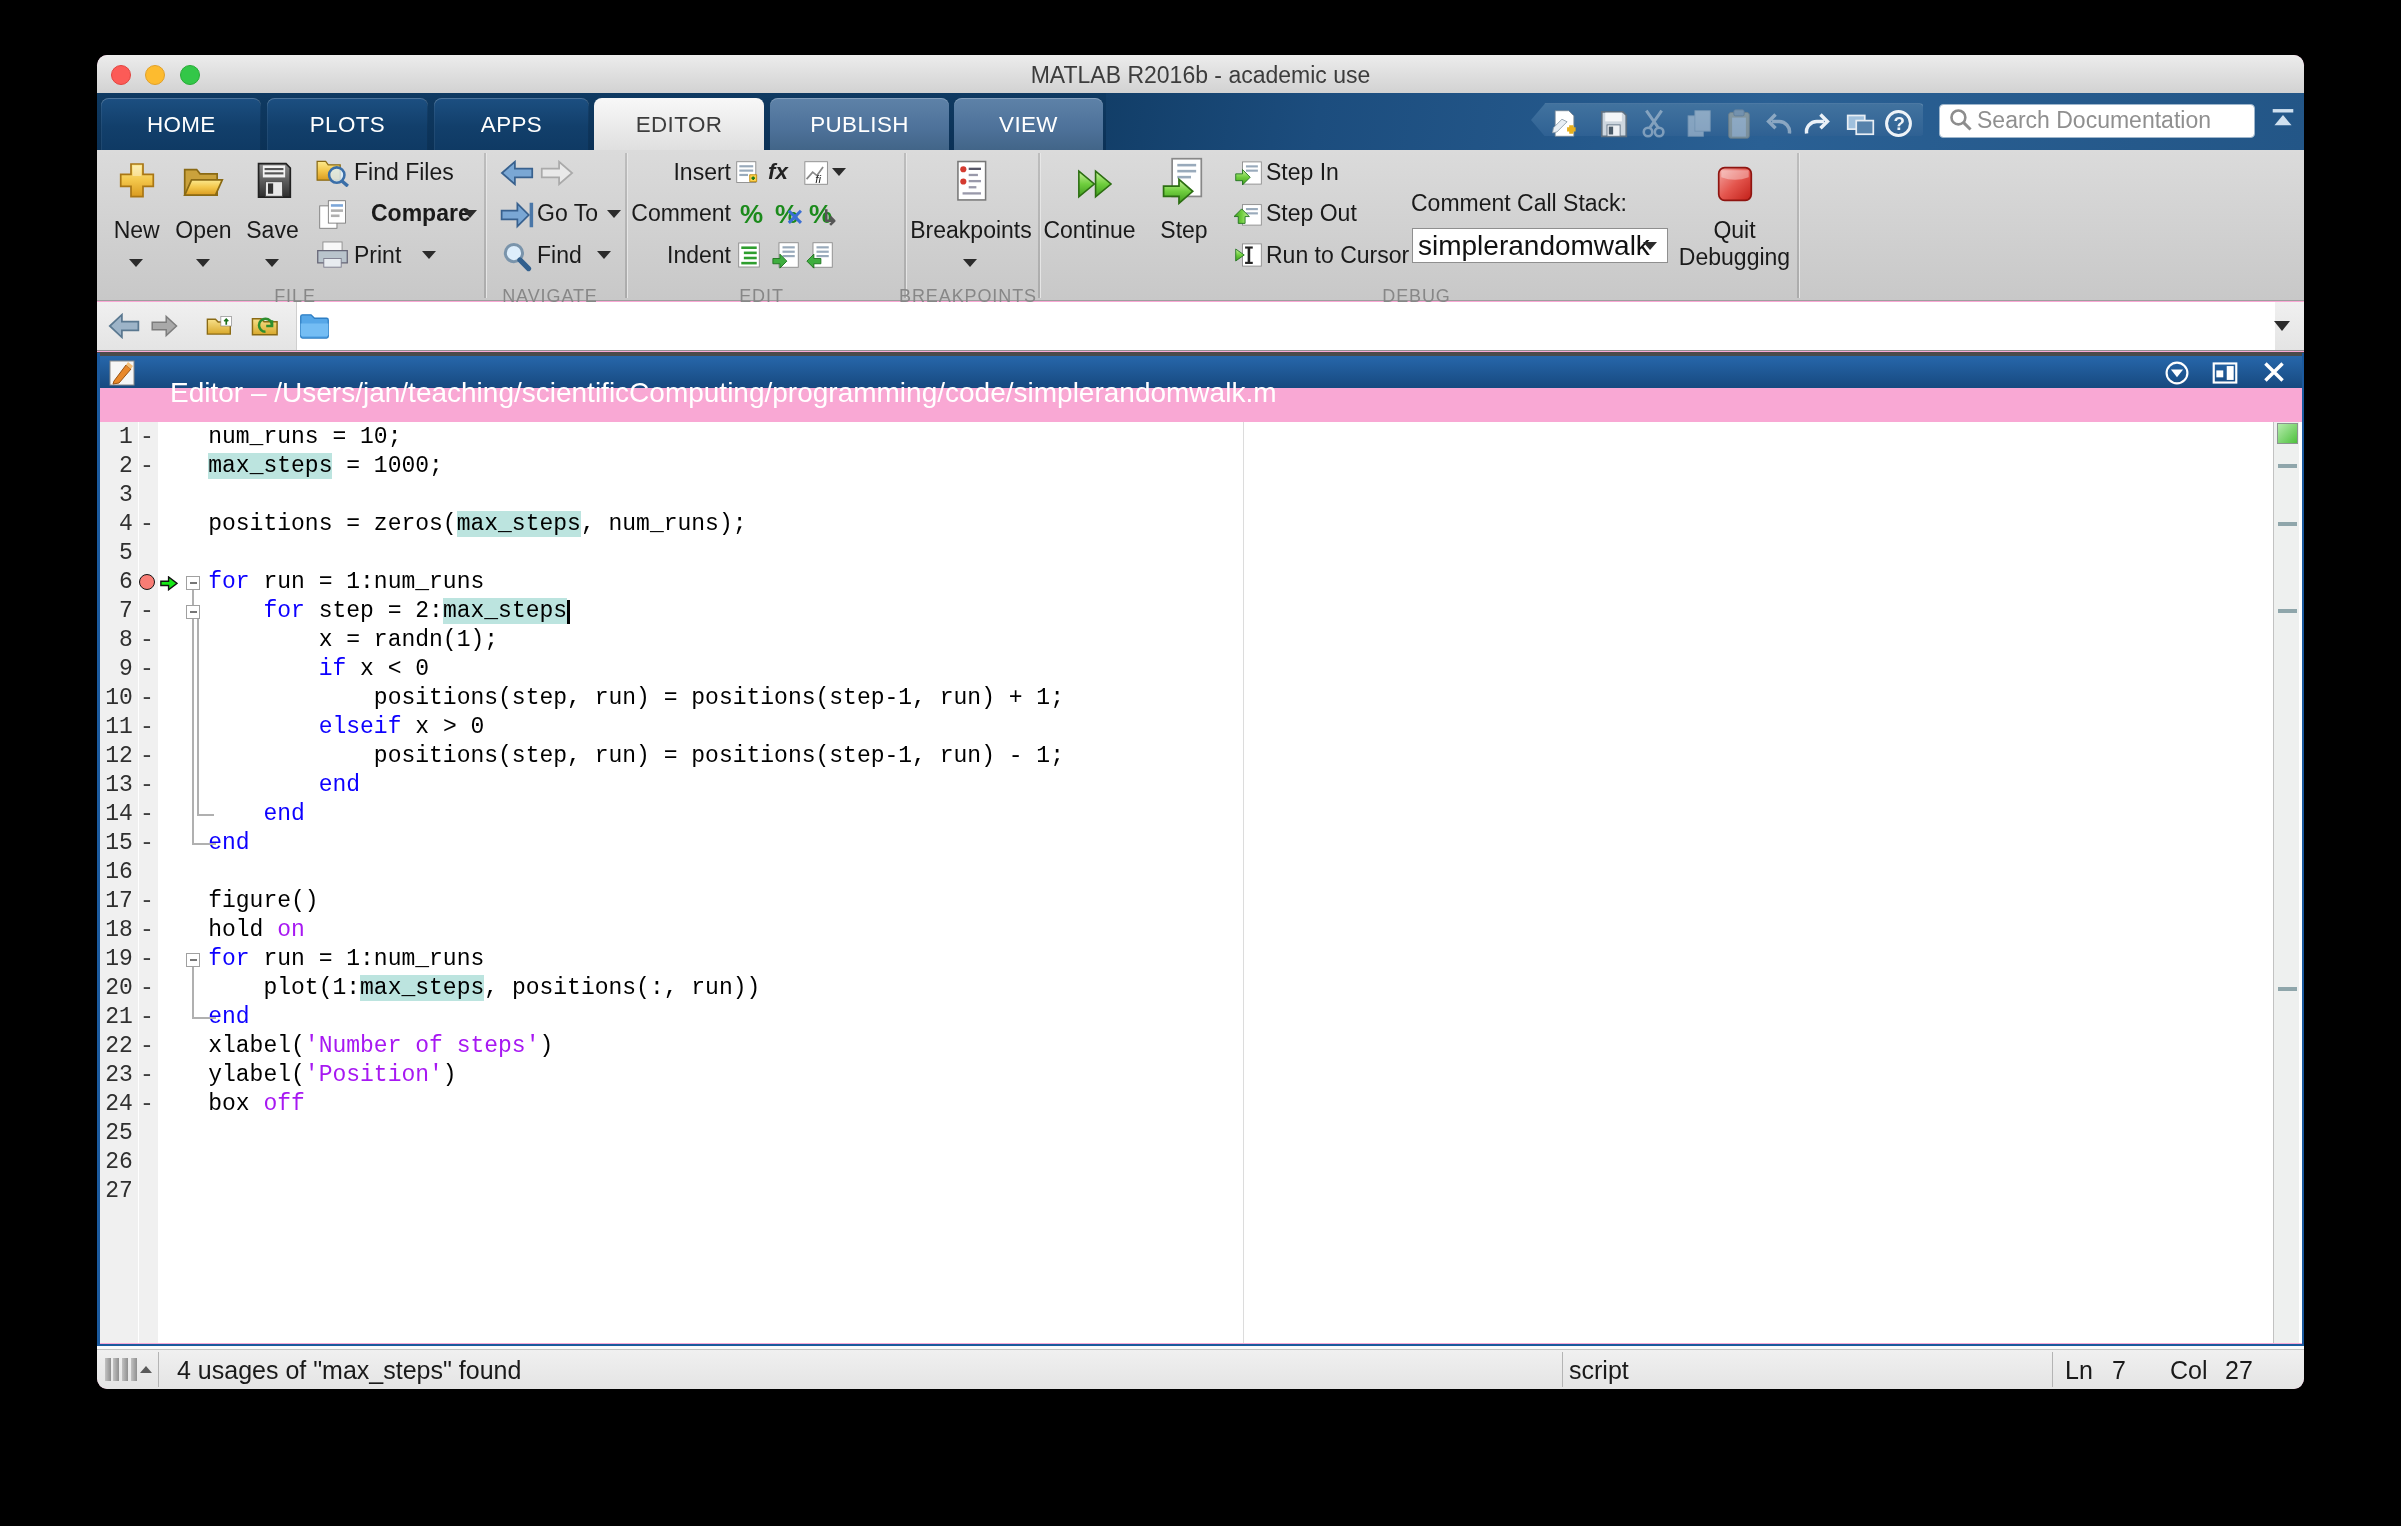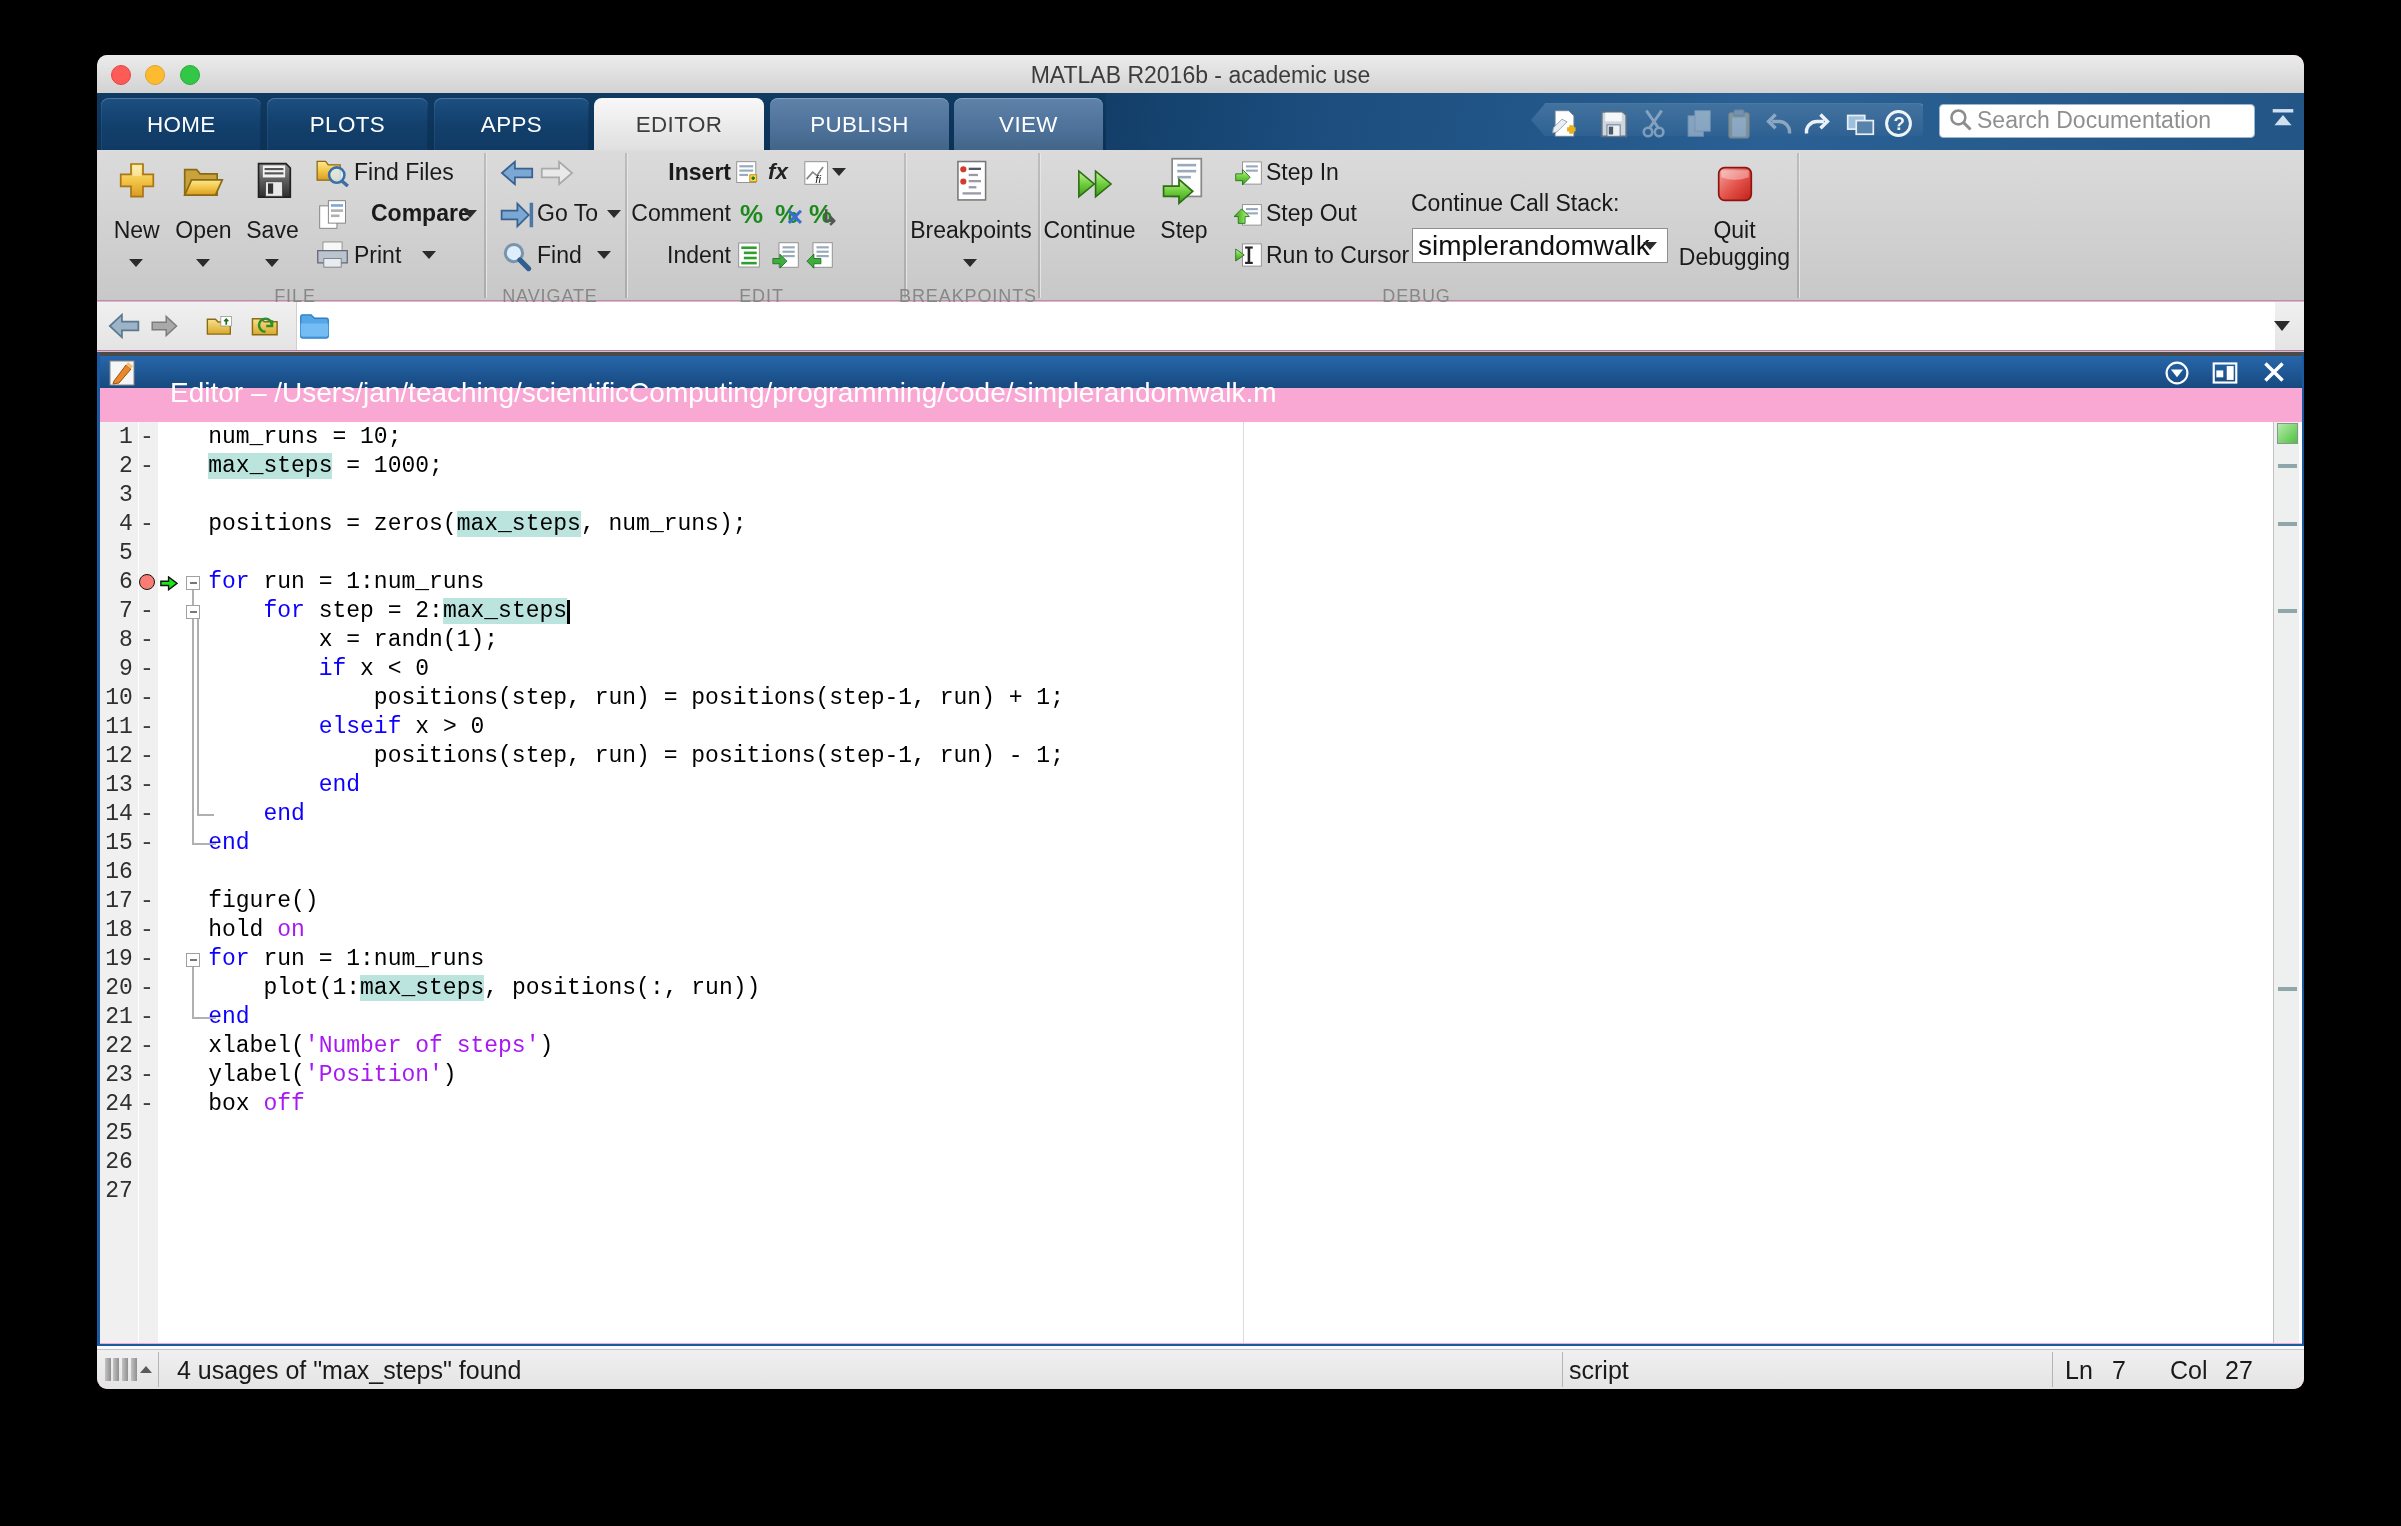--- a/index.html
+++ b/index.html
@@ -231,21 +231,21 @@
       </svg>
     <svg class="icn" style="left:404px;top:91px;" width="31" height="31" viewBox="0 0 36 36">
         <circle cx="15" cy="14" r="10" fill="#ddeefc" stroke="#7a94ab" stroke-width="3.5"></circle>
         <path d="M22 22 l10 10" stroke="#32608e" stroke-width="6" stroke-linecap="round"></path>
       </svg>
     <div class="abs slab row2" style="left:440px;">Go To</div>
     <div class="abs slab row3" style="left:440px;">Find</div>
     <div class="abs tri" style="left:510px;top:60px;"></div>
     <div class="abs tri" style="left:500px;top:101px;"></div>
 
-    <div class="abs slab row1" style="left:565px;width:69px;text-align:right;font-weight:bold;">Insert</div>
+    <div class="abs slab row1" style="left:565px;width:69px;text-align:right;">Insert</div>
     <div class="abs slab row2" style="left:530px;width:104px;text-align:right;">Comment</div>
     <div class="abs slab row3" style="left:565px;width:69px;text-align:right;">Indent</div>
     <svg class="icn" style="left:638px;top:9.5px;" width="26" height="26" viewBox="0 0 30 30">
         <rect x="2" y="2" width="22" height="24" fill="#fff" stroke="#888"></rect>
         <rect x="5" y="6" width="16" height="2.5" fill="#9ab"></rect>
         <rect x="5" y="11" width="16" height="2.5" fill="#9ab"></rect>
         <rect x="5" y="16" width="10" height="2.5" fill="#9ab"></rect>
         <path d="M17 17 h8 v8 h-8z" fill="#ffd24a" stroke="#b8860b"></path>
         <path d="M19 21 h4 M21 19 v4" stroke="#1a7a1a" stroke-width="2"></path>
       </svg>
@@ -329,21 +329,21 @@
     <svg class="icn" style="left:1137px;top:92px;" width="29" height="26" viewBox="0 0 34 30">
         <rect x="10" y="2" width="22" height="26" fill="#fff" stroke="#888"></rect>
         <path d="M2 8 l10 7 -10 7 z" fill="url(#grn)" stroke="#1c701c"></path>
         <rect x="16" y="6" width="3" height="18" fill="#222"></rect>
         <rect x="13" y="5" width="9" height="2.5" fill="#222"></rect>
         <rect x="13" y="23" width="9" height="2.5" fill="#222"></rect>
       </svg>
     <div class="abs slab row1" style="left:1169px;">Step In</div>
     <div class="abs slab row2" style="left:1169px;">Step Out</div>
     <div class="abs slab row3" style="left:1169px;">Run to Cursor</div>
-    <div class="abs" style="left:1314px;top:40px;width:259px;height:26px;line-height:26px;font-size:23px;color:#1a1a1a;">Continue Call Stack:</div>
+    <div class="abs" style="left:1314px;top:40px;width:259px;height:26px;line-height:26px;font-size:23px;color:#1a1a1a;">Comment Call Stack:</div>
     <div class="abs" style="left:1315px;top:78px;width:254px;height:33px;background:#fff;border:0.9px solid #8f8f8f;">
       <span style="position:absolute;left:5px;top:0;line-height:33px;font-size:28px;color:#111;">simplerandomwalk</span>
       <span class="tri" style="position:absolute;right:10.4px;top:13px;"></span>
     </div>
     <svg class="icn" style="left:1620px;top:16.4px;" width="36" height="36" viewBox="0 0 42 42">
         <defs>
           <linearGradient id="red" x1="0" y1="0" x2="1" y2="1">
             <stop offset="0" stop-color="#f4a9a4"></stop>
             <stop offset="0.5" stop-color="#e4564e"></stop>
             <stop offset="1" stop-color="#c21f18"></stop>

